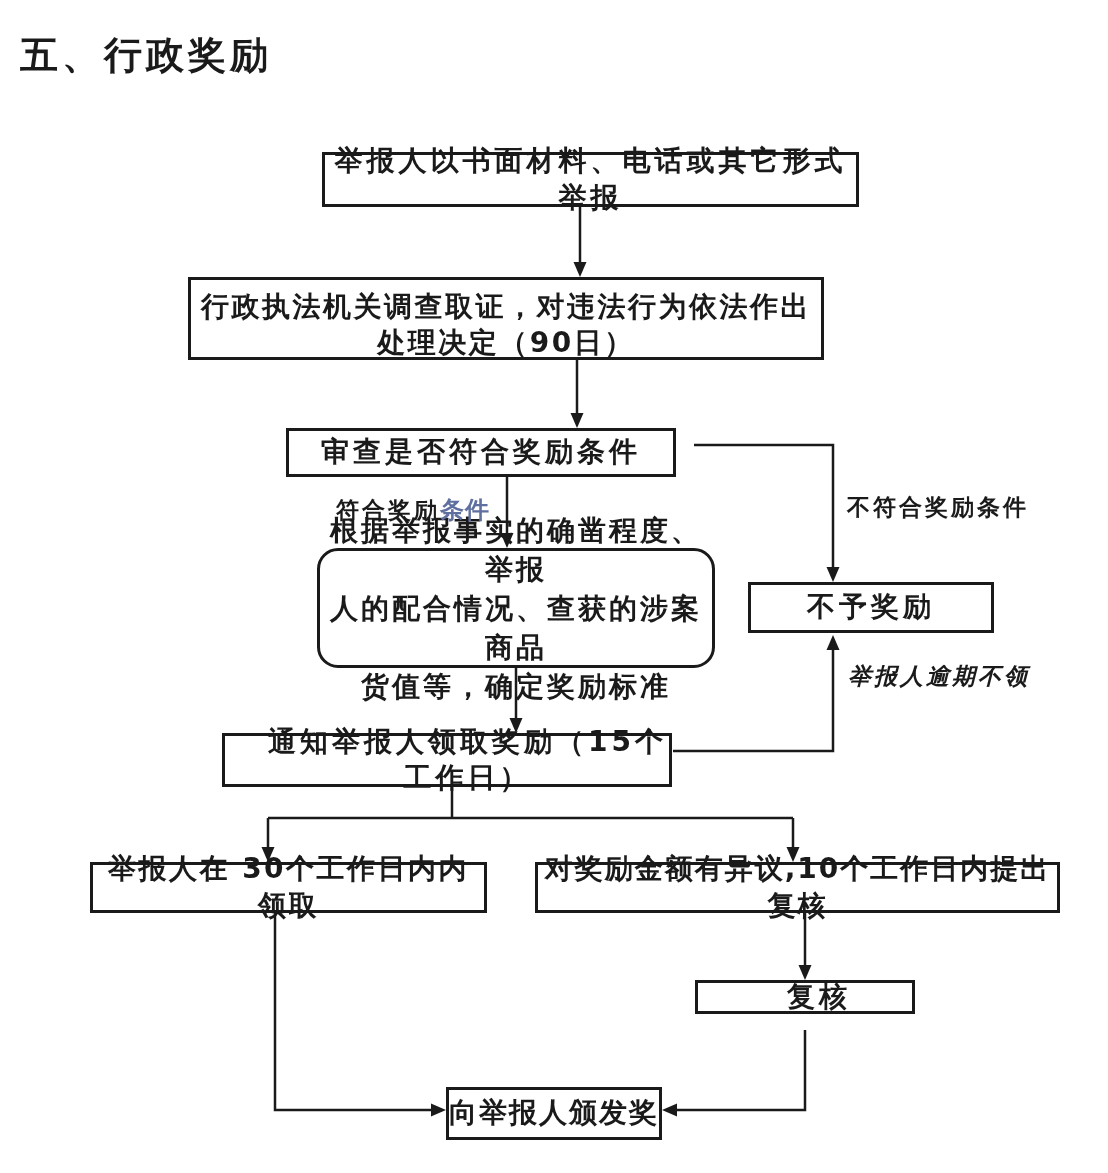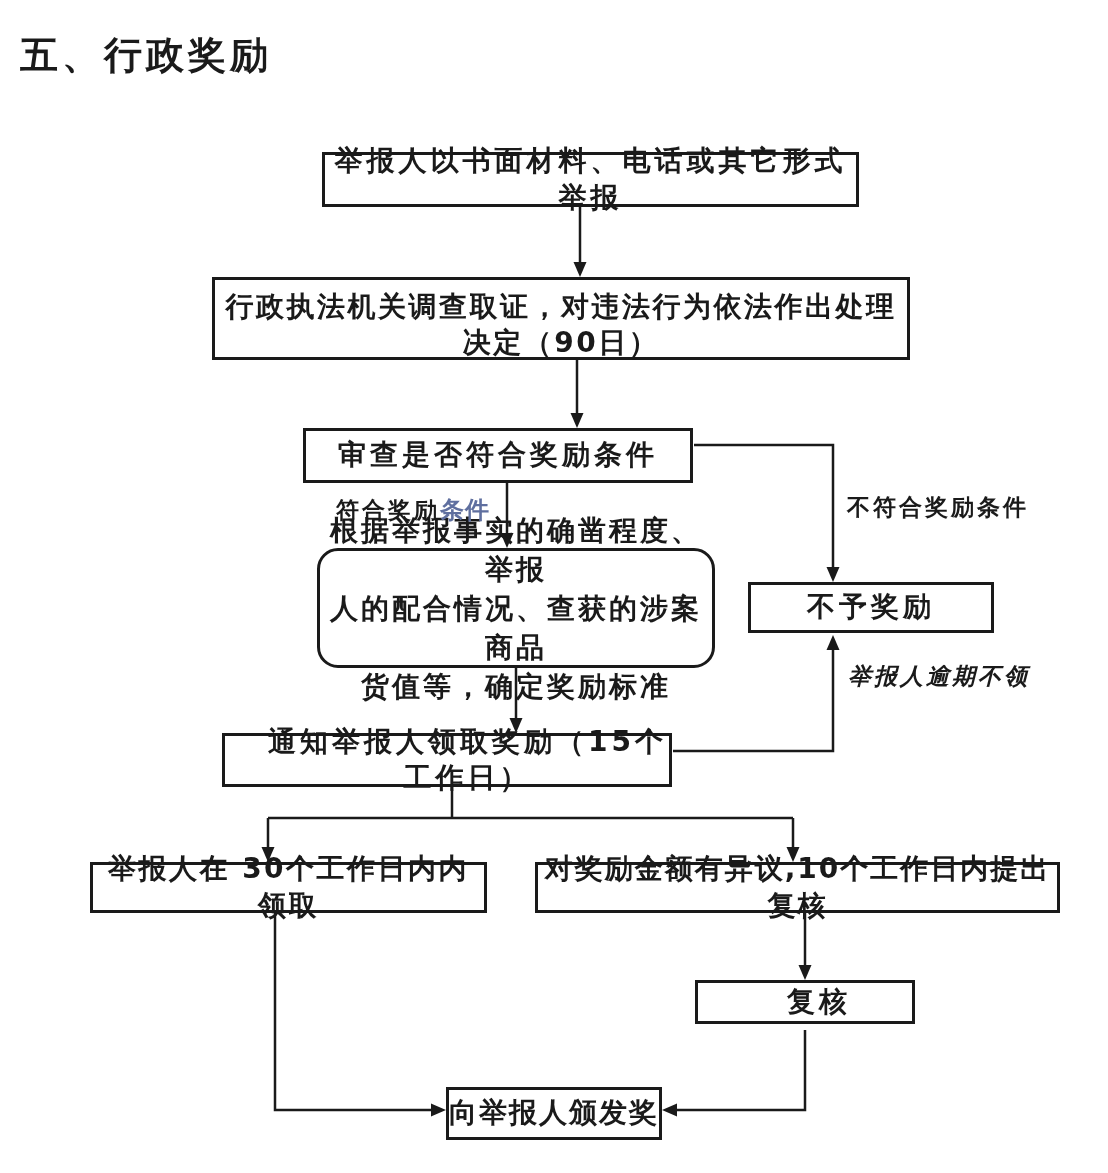--- a/index.html
+++ b/index.html
@@ -96,39 +96,39 @@
       <polygon points="677,1103.5 677,1116.5 662,1110"></polygon>
     </g>
     <g>
       <path d="M275,913 V1110 H431"></path>
       <polygon points="431,1103.5 431,1116.5 446,1110"></polygon>
     </g>
   </svg>
 
   <div class="node" style="left:322px;top:152px;width:537px;height:55px;">举报人以书面材料、电话或其它形式举报</div>
 
-  <div class="node align-top" style="left:188px;top:277px;width:698px;height:83px;margin-left:24px;">行政执法机关调查取证，对违法行为依法作出处理决定（90日）</div>
+  <div class="node align-top" style="left:188px;top:277px;width:636px;height:83px;">行政执法机关调查取证，对违法行为依法作出处理决定（90日）</div>
 
-  <div class="node" style="left:303px;top:428px;width:390px;height:55px;">审查是否符合奖励条件</div>
+  <div class="node" style="left:286px;top:428px;width:390px;height:49px;">审查是否符合奖励条件</div>
 
   <div class="node multiline" style="left:317px;top:548px;width:398px;height:120px;border-radius:21px;">
     <div>根据举报事实的确凿程度、举报</div>
     <div>人的配合情况、查获的涉案商品</div>
     <div>货值等，确定奖励标准</div>
   </div>
 
   <div class="node" style="left:748px;top:582px;width:246px;height:51px;">不予奖励</div>
 
   <div class="node" style="left:222px;top:733px;width:450px;height:54px;padding-left:41px;">通知举报人领取奖励（15个工作日）</div>
 
   <div class="node" style="left:90px;top:862px;width:397px;height:51px;letter-spacing:2.5px;">举报人在 30个工作日内内领取</div>
 
   <div class="node" style="left:535px;top:862px;width:525px;height:51px;letter-spacing:2px;">对奖励金额有异议,10个工作日内提出复核</div>
 
-  <div class="node" style="left:695px;top:980px;width:220px;height:44px;padding-left:28px;">复核</div>
+  <div class="node" style="left:695px;top:980px;width:220px;height:34px;padding-left:28px;">复核</div>
 
   <div class="node" style="left:446px;top:1087px;width:216px;height:53px;letter-spacing:2px;">向举报人颁发奖</div>
 
   <div class="edge-label" style="left:336px;top:494px;">
     <span>符合奖励</span><span class="suffix">条件</span>
   </div>
 
   <div class="edge-label" style="left:847px;top:492px;text-align:center;">不符合奖励条件</div>
 
   <div class="edge-label" style="left:848px;top:661px;font-style:italic;">举报人逾期不领</div>

